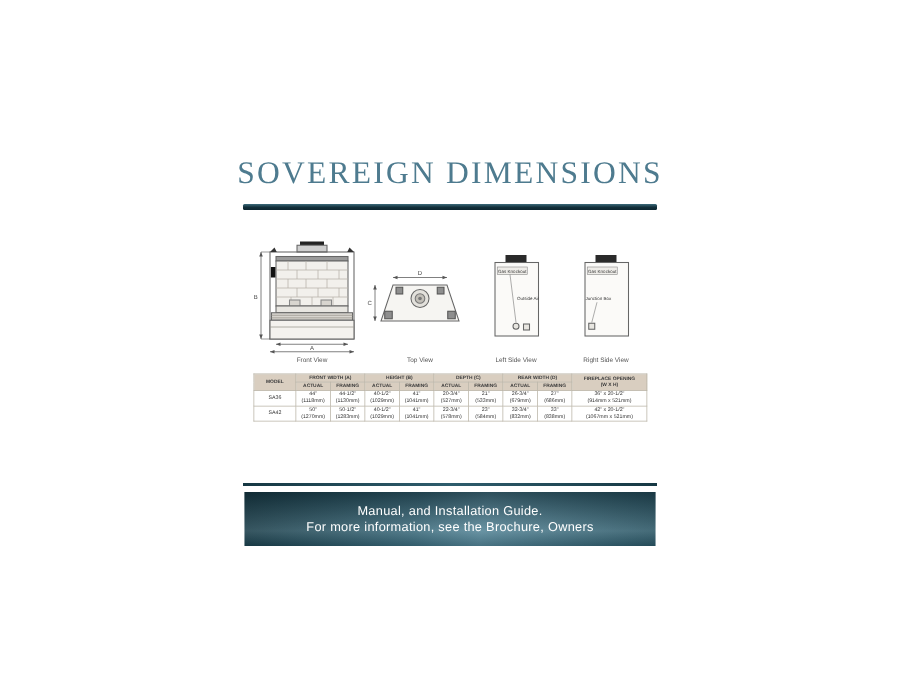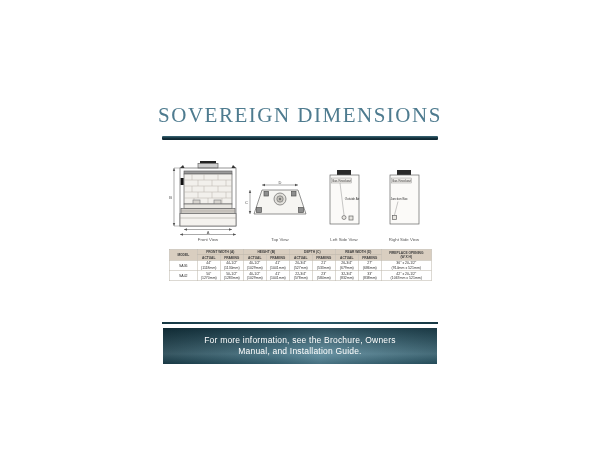--- a/index.html
+++ b/index.html
@@ -239,17 +239,17 @@
           <td>42" x 20-1/2"
 (1067mm x 521mm)</td>
         </tr>
       </tbody>
         </table>
     </div>
   </div>
 
   <div id="footer-rule"></div>
   <div id="footer-banner">
+    <div class="line">Manual, and Installation Guide.</div>
     <div class="line">For more information, see the Brochure, Owners</div>
-    <div class="line">Manual, and Installation Guide.</div>
   </div>
 
 </div>
 
 </body></html>

